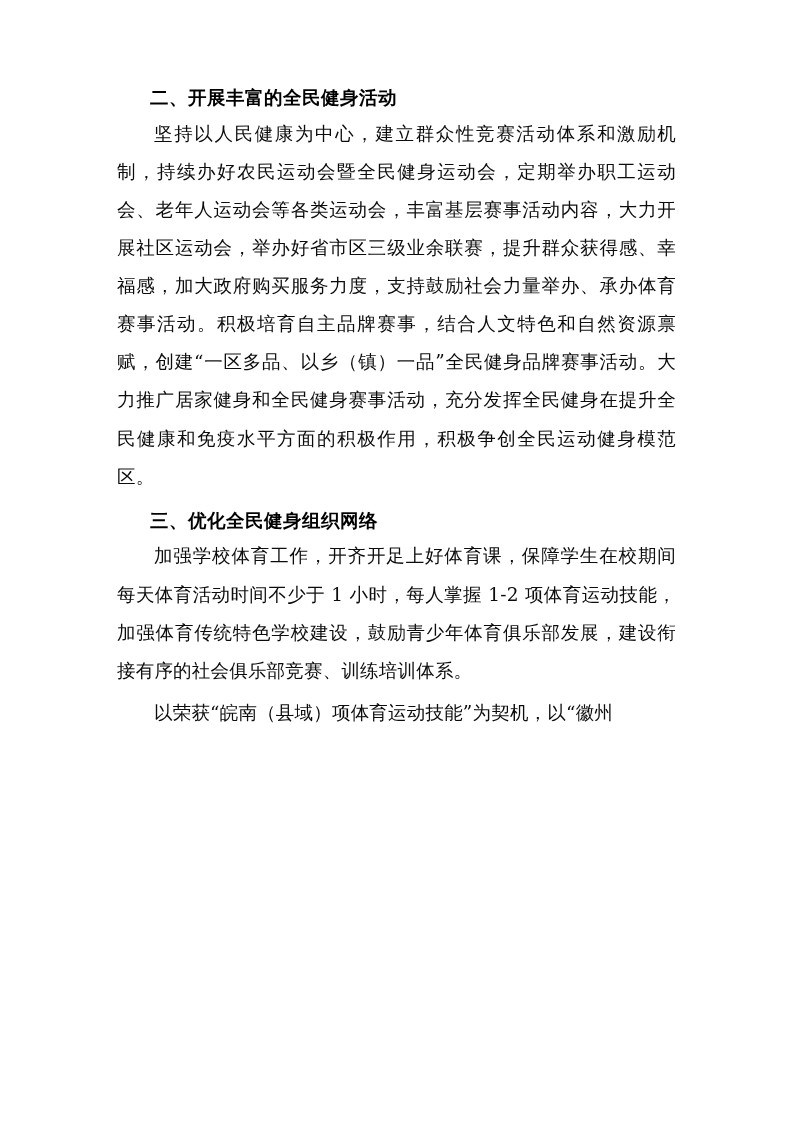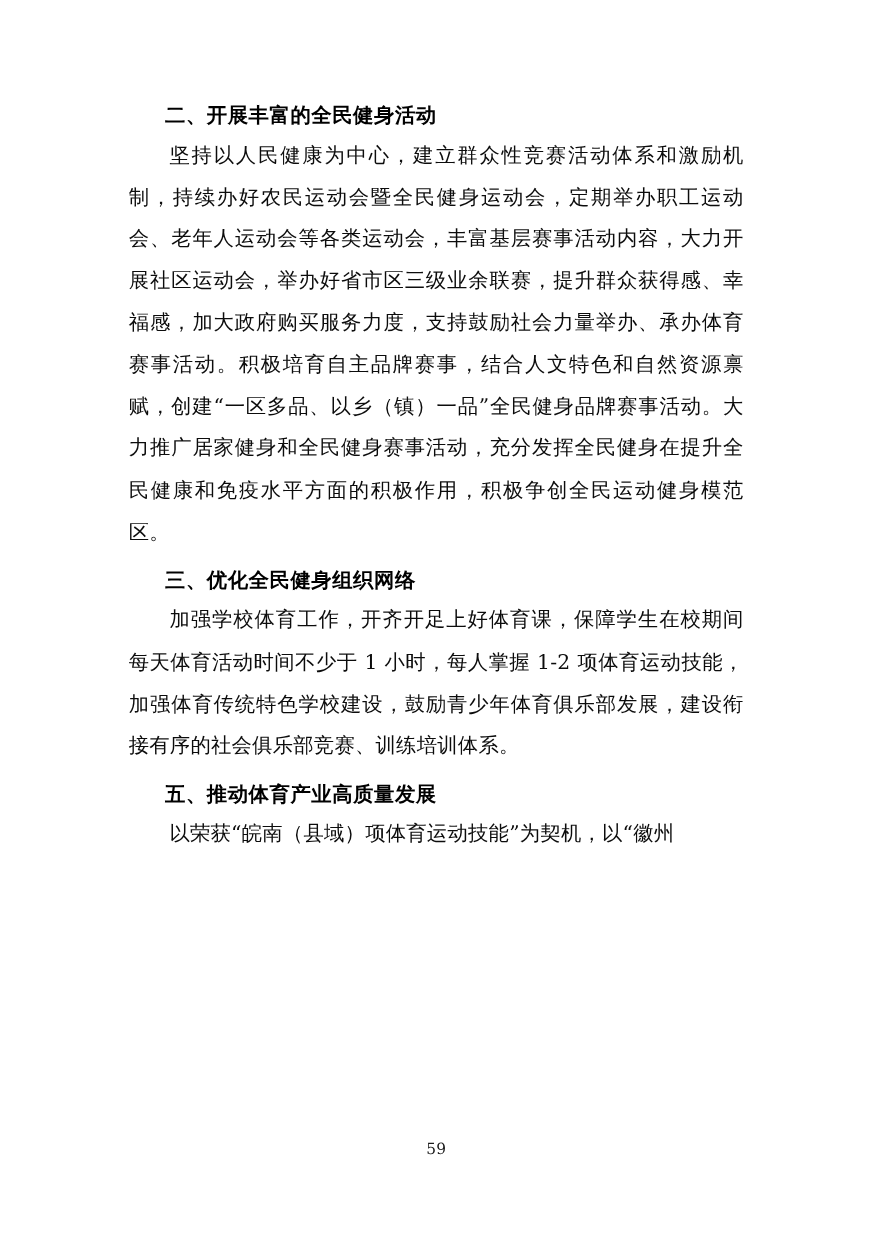--- a/index.html
+++ b/index.html
@@ -13,21 +13,21 @@
     background: #ffffff;
     position: relative;
     box-sizing: border-box;
     overflow: hidden;
     font-family: "DejaVu Serif", "Liberation Serif", serif;
     color: #111111;
   }
   .content {
     position: absolute;
     left: 113px;
-    top: 92px;
+    top: 84px;
     width: 567px;
   }
   .heading {
     font-family: "DejaVu Sans", "Liberation Sans", sans-serif;
     font-weight: bold;
     font-size: 18.5px;
     line-height: 1.55;
     margin: 0 0 2px 0;
     text-indent: 37px;
     letter-spacing: 0.5px;
@@ -65,20 +65,18 @@
     <h2 class="heading">二、开展丰富的全民健身活动</h2>
 
     <p class="para gap-after-heading">坚持以人民健康为中心，建立群众性竞赛活动体系和激励机制，持续办好农民运动会暨全民健身运动会，定期举办职工运动会、老年人运动会等各类运动会，丰富基层赛事活动内容，大力开展社区运动会，举办好省市区三级业余联赛，提升群众获得感、幸福感，加大政府购买服务力度，支持鼓励社会力量举办、承办体育赛事活动。积极培育自主品牌赛事，结合人文特色和自然资源禀赋，创建“一区多品、以乡（镇）一品”全民健身品牌赛事活动。大力推广居家健身和全民健身赛事活动，充分发挥全民健身在提升全民健康和免疫水平方面的积极作用，积极争创全民运动健身模范区。</p>
 
     <h2 class="heading gap-before-heading">三、优化全民健身组织网络</h2>
 
 
 
     <p class="para gap-after-heading">加强学校体育工作，开齐开足上好体育课，保障学生在校期间每天体育活动时间不少于 1 小时，每人掌握 1-2 项体育运动技能，加强体育传统特色学校建设，鼓励青少年体育俱乐部发展，建设衔接有序的社会俱乐部竞赛、训练培训体系。</p>
 
-    <h2 class="heading gap-before-heading">五、推动体育产业高质量发展</h2>
 
     <p class="para gap-after-heading">以荣获“皖南（县域）项体育运动技能”为契机，以“徽州</p>
 
   </div>
 
-  <div class="pagenum">59</div>
 </div>
 
 </body></html>

